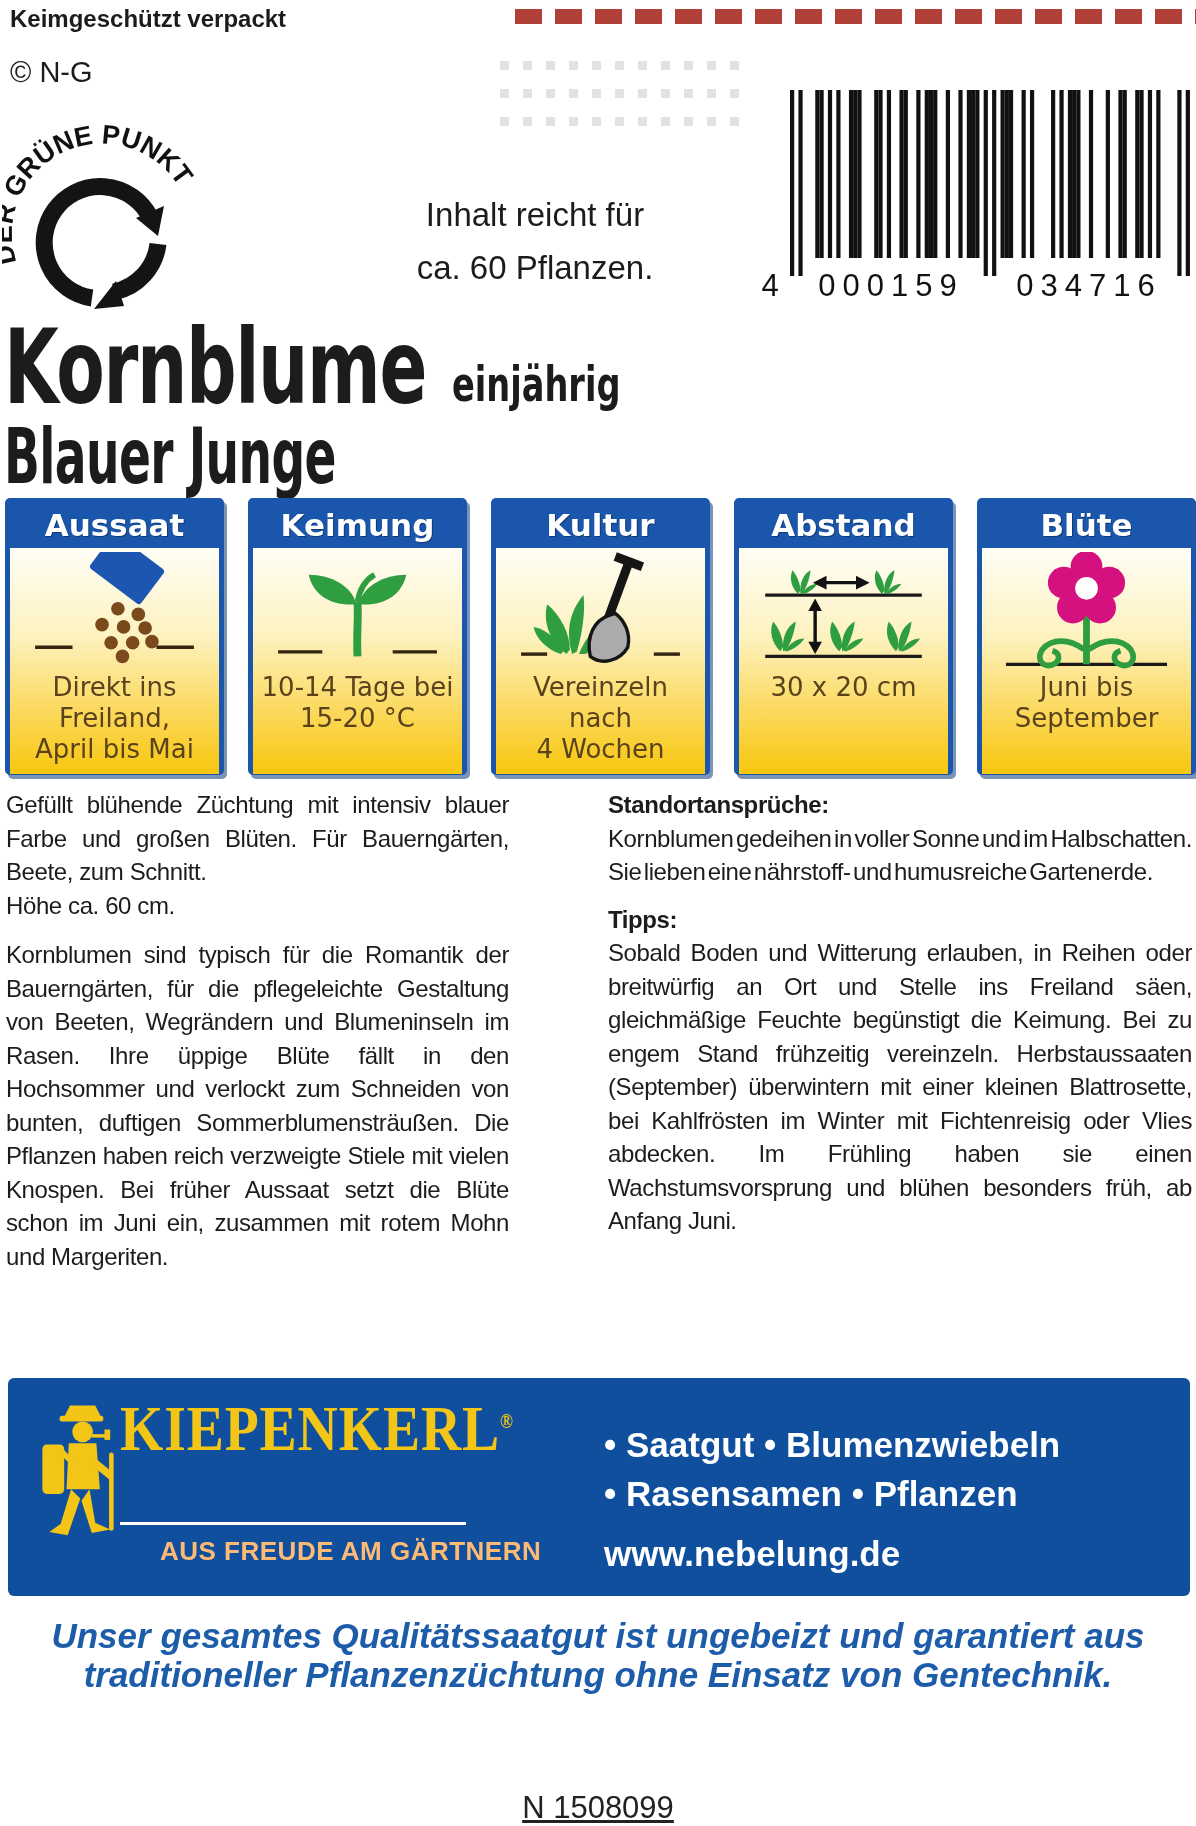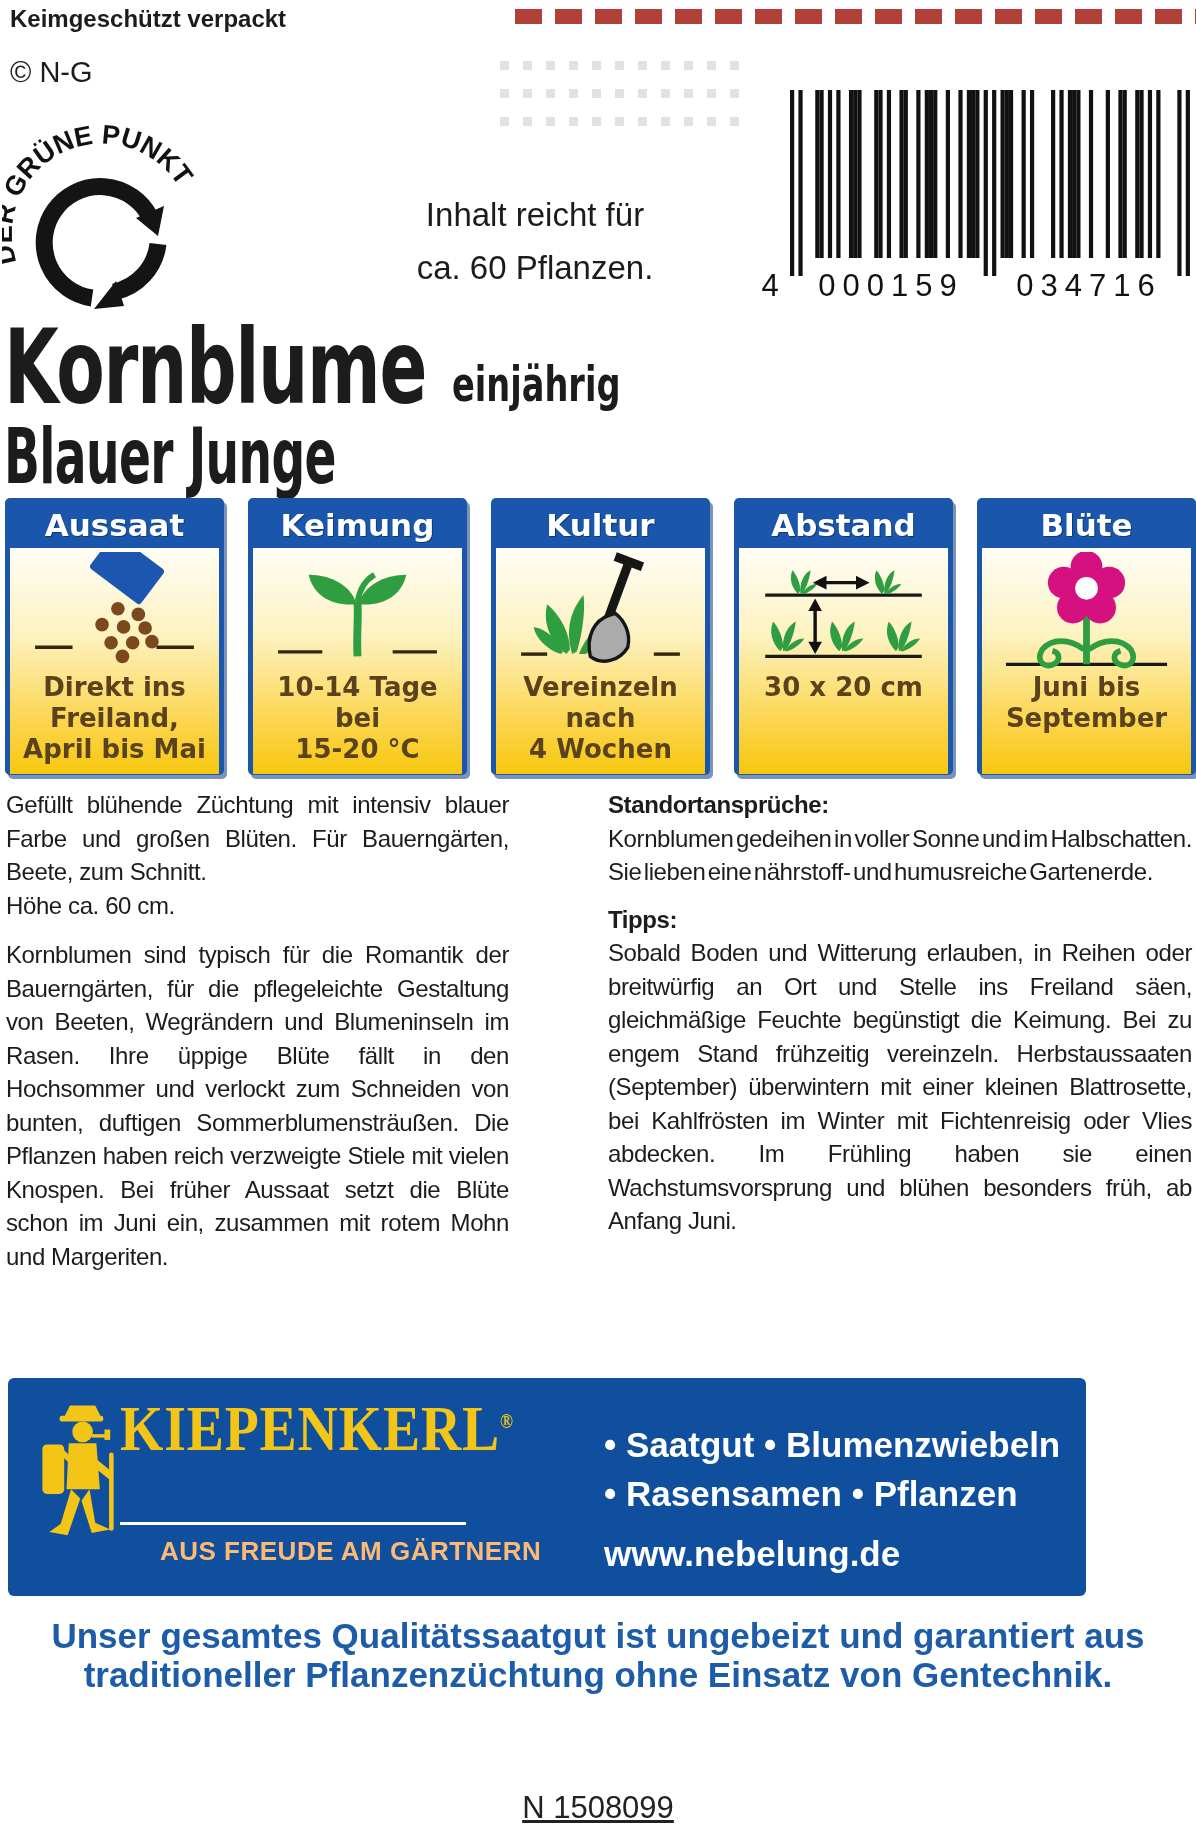--- a/index.html
+++ b/index.html
@@ -20,21 +20,21 @@
   .t-main{font-family:"DejaVu Sans",sans-serif;font-weight:bold;letter-spacing:-2px;}
   .t-sub{font-family:"DejaVu Sans",sans-serif;font-weight:bold;}
 
   
   .ibox{position:absolute;top:498px;width:219px;height:277px;border:5px solid #1a57ac;border-radius:5px;
         box-shadow:3px 4px 0 rgba(13,59,122,.55);background:#fffdf4;box-sizing:border-box;}
   .ibox .hd{height:45px;background:#1a57ac;color:#fff;font-family:"DejaVu Sans",sans-serif;
         font-weight:bold;font-size:31px;text-align:center;line-height:44px;
         text-shadow:1px 1px 0 rgba(10,35,80,.6);}
   .ibox .bd{height:222px;background:linear-gradient(180deg,#fffdf4 0%,#fdf2c0 38%,#fbd44a 78%,#f7c70e 100%);
-        position:relative;font-weight:bold;}
+        position:relative;}
   .ibox .icon{display:block;margin:4px auto 0 auto;}
   .cap{margin-top:2px;text-align:center;color:#5a431c;font-family:"DejaVu Sans",sans-serif;
         font-size:26px;line-height:31px;}
 
   
   .col{font-size:24px;line-height:33.5px;letter-spacing:-0.4px;text-align:justify;}
   .col p{margin:0 0 16px 0;}
   .col .heading{font-weight:bold;text-align:left;margin:0;}
   .noj{text-align:left;}
 
@@ -286,21 +286,21 @@
     <p style="margin-top:16px;">Kornblumen sind typisch für die Romantik der Bauerngärten, für die pflegeleichte Gestaltung von Beeten, Wegrändern und Blumeninseln im Rasen. Ihre üppige Blüte fällt in den Hochsommer und verlockt zum Schneiden von bunten, duftigen Sommerblumensträußen. Die Pflanzen haben reich verzweigte Stiele mit vielen Knospen. Bei früher Aussaat setzt die Blüte schon im Juni ein, zusammen mit rotem Mohn und Margeriten.</p>
   </div>
 
   <div class="abs col" style="left:608px;top:788px;width:584px;">
     <div class="heading">Standortansprüche:</div>
     <p style="word-spacing:-4px;margin-bottom:14px;">Kornblumen gedeihen in voller Sonne und im Halbschatten. Sie lieben eine nährstoff- und humusreiche Gartenerde.</p>
     <div class="heading">Tipps:</div>
     <p>Sobald Boden und Witterung erlauben, in Reihen oder breitwürfig an Ort und Stelle ins Freiland säen, gleichmäßige Feuchte begünstigt die Keimung. Bei zu engem Stand frühzeitig vereinzeln. Herbstaussaaten (September) überwintern mit einer kleinen Blattrosette, bei Kahlfrösten im Winter mit Fichtenreisig oder Vlies abdecken. Im Frühling haben sie einen Wachstumsvorsprung und blühen besonders früh, ab Anfang Juni.</p>
   </div>
 
-  <div class="abs band" style="left:8px;top:1378px;width:1078px;height:218px;">
+  <div class="abs band" style="left:8px;top:1378px;width:1182px;height:218px;">
     <svg class="abs" style="left:24px;top:26px;" width="92" height="150" viewBox="0 0 80 130">
       <g fill="#f2c516">
         <path d="M28,11 h32 l-5,-10 h-22 z"></path>
         <rect x="24" y="10" width="38" height="5" rx="2"></rect>
         <circle cx="44" cy="24" r="9"></circle>
         <rect x="52" y="26" width="13" height="3"></rect>
         <rect x="63" y="22" width="5" height="9"></rect>
         <path d="M32,34 L56,34 L59,74 L30,74 Z"></path>
         <rect x="9" y="35" width="19" height="43" rx="4"></rect>
         <path d="M28,40 L36,48 L33,52 L26,45 Z"></path>
@@ -317,20 +317,20 @@
     </div>
     <div class="abs band-rule" style="left:112px;top:144px;width:346px;"></div>
     <div class="abs band-slogan" style="left:152px;top:158px;">AUS FREUDE AM GÄRTNERN</div>
     <div class="abs products" style="left:596px;top:42px;">
       <div>• Saatgut • Blumenzwiebeln</div>
       <div>• Rasensamen • Pflanzen</div>
     </div>
     <div class="abs website" style="left:596px;top:156px;">www.nebelung.de</div>
   </div>
 
-  <div class="abs quality" style="left:0;top:1616px;">
+  <div class="abs quality" style="left:0;top:1616px;font-style:italic;">
     <div>Unser gesamtes Qualitätssaatgut ist ungebeizt und garantiert aus</div>
     <div>traditioneller Pflanzenzüchtung ohne Einsatz von Gentechnik.</div>
   </div>
 
   <div class="abs ordernum" style="left:0;top:1790px;">N 1508099</div>
 
 </div>
 
 </body></html>

